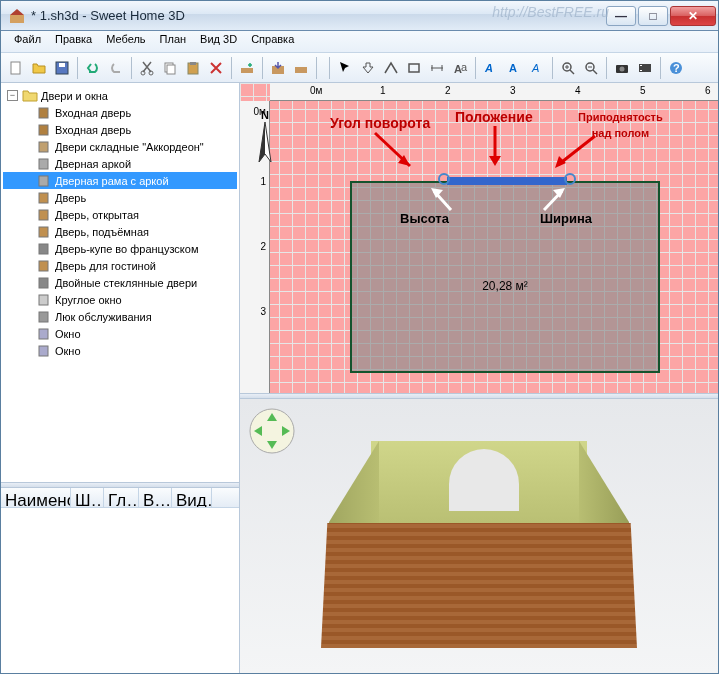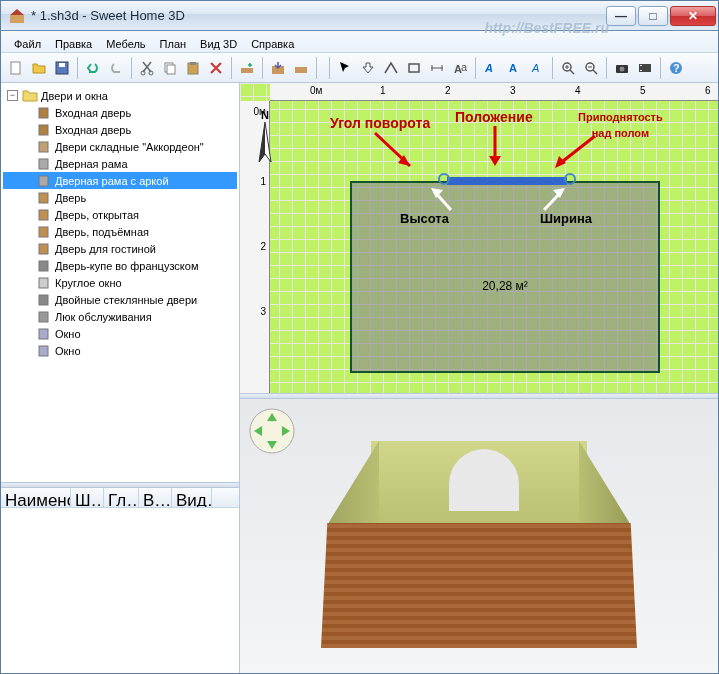--- a/index.html
+++ b/index.html
@@ -1,24 +1,24 @@
 <!DOCTYPE html>
 <html><head>
 <meta charset="utf-8">
 <style>
 *{box-sizing:border-box;margin:0;padding:0;font-family:Tahoma,Arial,sans-serif;font-size:11px}
 body{background:#fff;width:719px;height:674px;overflow:hidden;border:1px solid #5a7fa0}
 .titlebar{height:30px;background:linear-gradient(#f3f7fc,#dce8f5 45%,#cad9ea 46%,#e2ecf7);display:flex;align-items:center;padding:0 2px 0 8px;border-bottom:1px solid #6a8bad}
 .title-icon{width:16px;height:16px;display:inline-block;margin-right:6px}
 .title-text{flex:1;color:#1a2a3a;font-size:13px}
-.watermark{position:absolute;right:110px;top:20px;color:#9fb3ca;font-size:14px;font-style:italic;font-weight:bold;opacity:.7}
+.watermark{position:absolute;right:110px;top:4px;color:#9fb3ca;font-size:14px;font-style:italic;font-weight:normal;opacity:.7}
 .winbtns{display:flex;gap:2px}
 .winbtn{width:30px;height:20px;border:1px solid #8aa5c2;border-radius:3px;background:linear-gradient(#fefefe,#d9e6f3);display:flex;align-items:center;justify-content:center;font-size:12px;font-weight:bold;color:#334}
 .winbtn.close{width:46px;background:linear-gradient(#f1a0a0,#d96060 49%,#c73030 50%,#d44);color:#fff;border-color:#a33}
-.menubar{height:22px;background:linear-gradient(#f5f9fd,#e8f0f9);display:flex;align-items:flex-end;padding:0 6px;border-bottom:1px solid #c5d5e6}
+.menubar{height:22px;background:linear-gradient(#f5f9fd,#e8f0f9);display:flex;align-items:flex-start;padding:0 6px;border-bottom:1px solid #c5d5e6}
 .menuitem{padding:2px 7px;color:#000;cursor:default}
 .toolbar{height:30px;background:linear-gradient(#fafcfe,#e6eef7);display:flex;align-items:center;padding:0 4px;border-bottom:1px solid #b8c8da;gap:1px}
 .tb-sep{width:1px;height:22px;background:#b0bfcf;margin:0 3px}
 .tb-btn{width:22px;height:22px;display:flex;align-items:center;justify-content:center;border:1px solid transparent;border-radius:2px}
 .tb-btn svg{width:16px;height:16px}
 .workspace{display:flex;height:590px}
 .left-pane{width:239px;display:flex;flex-direction:column;border-right:1px solid #b8c8da}
 .tree{flex:1;overflow:auto;background:#fff;padding:4px 2px}
 .tree-node{display:flex;align-items:center;height:17px;padding-left:4px;white-space:nowrap}
 .tree-toggle{width:11px;height:11px;border:1px solid #888;text-align:center;line-height:9px;font-size:9px;margin-right:4px;color:#555}
@@ -27,21 +27,21 @@
 .tree-node.selected{background:#3399ff}
 .tree-node.selected .tree-label{background:#3399ff;color:#fff}
 .tree-child{padding-left:22px}
 .hdiv{height:6px;background:linear-gradient(#e8eef6,#d5dfeb);border-top:1px solid #b8c8da;border-bottom:1px solid #b8c8da;cursor:row-resize}
 .furn-table{height:185px;display:flex;flex-direction:column;background:#fff}
 .furn-head{display:flex;height:20px;background:linear-gradient(#fafcfe,#e4ecf5);border-bottom:1px solid #c5d5e6}
 .furn-head div{border-right:1px solid #c5d5e6;padding:3px 4px;overflow:hidden;white-space:nowrap;font-size:17px}
 .furn-row{display:flex;height:18px;background:#3399ff;color:#fff;align-items:center}
 .furn-row div{padding:1px 4px;overflow:hidden;white-space:nowrap;font-size:11px;text-align:right}
 .right-pane{flex:1;display:flex;flex-direction:column}
-.plan-view{height:310px;background:#bef264;position:relative;overflow:hidden}
+.plan-view{height:310px;background:#fca5a5;position:relative;overflow:hidden}
 .grid-bg{position:absolute;inset:0;background-image:linear-gradient(#e6e6e6 1px,transparent 1px),linear-gradient(90deg,#e6e6e6 1px,transparent 1px),linear-gradient(#ccc 1px,transparent 1px),linear-gradient(90deg,#ccc 1px,transparent 1px);background-size:13px 13px,13px 13px,65px 65px,65px 65px}
 .ruler-h{position:absolute;top:0;left:30px;right:0;height:18px;background:#f4f4f4;border-bottom:1px solid #888;display:flex;font-size:9px;z-index:2}
 .ruler-h span{position:absolute;top:2px;font-size:10px}
 .ruler-v{position:absolute;top:18px;left:0;width:30px;bottom:0;background:#f4f4f4;border-right:1px solid #888;z-index:2}
 .ruler-v span{position:absolute;right:3px;font-size:10px}
 .room{position:absolute;left:110px;top:98px;width:310px;height:192px;background:rgba(140,140,140,.65);border:2px solid #14532d}
 .door-piece{position:absolute;top:-6px;left:95px;width:120px;height:8px;background:#3366cc}
 .door-handle{position:absolute;width:12px;height:12px;border:2px solid #4488cc;border-radius:50%;background:transparent}
 .annot{position:absolute;font-weight:bold;font-size:14px;color:#b00}
 .lbl{position:absolute;font-weight:bold;color:#000;font-size:13px}
@@ -278,21 +278,21 @@
             <span class="tree-icon"><svg viewBox="0 0 16 13">
                 <rect x="3" y="2" width="9" height="10" fill="#c0a070" stroke="#777"></rect>
               </svg></span>
             <span class="tree-label">Двери складные "Аккордеон"</span>
           </div>
           <div class="tree-node tree-child">
             <span style="width:11px;display:inline-block"></span>
             <span class="tree-icon"><svg viewBox="0 0 16 13">
                 <rect x="3" y="2" width="9" height="10" fill="#aaa" stroke="#777"></rect>
               </svg></span>
-            <span class="tree-label">Дверная рама</span>
+            <span class="tree-label">Дверная аркой</span>
           </div>
           <div class="tree-node tree-child selected">
             <span style="width:11px;display:inline-block"></span>
             <span class="tree-icon"><svg viewBox="0 0 16 13">
                 <rect x="3" y="2" width="9" height="10" fill="#aaa" stroke="#777"></rect>
               </svg></span>
             <span class="tree-label">Дверная рама с аркой</span>
           </div>
           <div class="tree-node tree-child">
             <span style="width:11px;display:inline-block"></span>
@@ -311,44 +311,44 @@
           <div class="tree-node tree-child">
             <span style="width:11px;display:inline-block"></span>
             <span class="tree-icon"><svg viewBox="0 0 16 13">
                 <rect x="3" y="2" width="9" height="10" fill="#c09050" stroke="#777"></rect>
               </svg></span>
             <span class="tree-label">Дверь, подъёмная</span>
           </div>
           <div class="tree-node tree-child">
             <span style="width:11px;display:inline-block"></span>
             <span class="tree-icon"><svg viewBox="0 0 16 13">
+                <rect x="3" y="2" width="9" height="10" fill="#888" stroke="#777"></rect>
+              </svg></span>
+            <span class="tree-label">Дверь-купе во французском</span>
+          </div>
+          <div class="tree-node tree-child">
+            <span style="width:11px;display:inline-block"></span>
+            <span class="tree-icon"><svg viewBox="0 0 16 13">
                 <rect x="3" y="2" width="9" height="10" fill="#c09050" stroke="#777"></rect>
               </svg></span>
             <span class="tree-label">Дверь для гостиной</span>
           </div>
           <div class="tree-node tree-child">
             <span style="width:11px;display:inline-block"></span>
             <span class="tree-icon"><svg viewBox="0 0 16 13">
                 <rect x="3" y="2" width="9" height="10" fill="#888" stroke="#777"></rect>
               </svg></span>
-            <span class="tree-label">Дверь-купе во французском</span>
+            <span class="tree-label">Двойные стеклянные двери</span>
           </div>
           <div class="tree-node tree-child">
             <span style="width:11px;display:inline-block"></span>
             <span class="tree-icon"><svg viewBox="0 0 16 13">
                 <rect x="3" y="2" width="9" height="10" fill="#ccc" stroke="#777"></rect>
               </svg></span>
             <span class="tree-label">Круглое окно</span>
-          </div>
-          <div class="tree-node tree-child">
-            <span style="width:11px;display:inline-block"></span>
-            <span class="tree-icon"><svg viewBox="0 0 16 13">
-                <rect x="3" y="2" width="9" height="10" fill="#888" stroke="#777"></rect>
-              </svg></span>
-            <span class="tree-label">Двойные стеклянные двери</span>
           </div>
           <div class="tree-node tree-child">
             <span style="width:11px;display:inline-block"></span>
             <span class="tree-icon"><svg viewBox="0 0 16 13">
                 <rect x="3" y="2" width="9" height="10" fill="#999" stroke="#777"></rect>
               </svg></span>
             <span class="tree-label">Люк обслуживания</span>
           </div>
           <div class="tree-node tree-child">
             <span style="width:11px;display:inline-block"></span>

